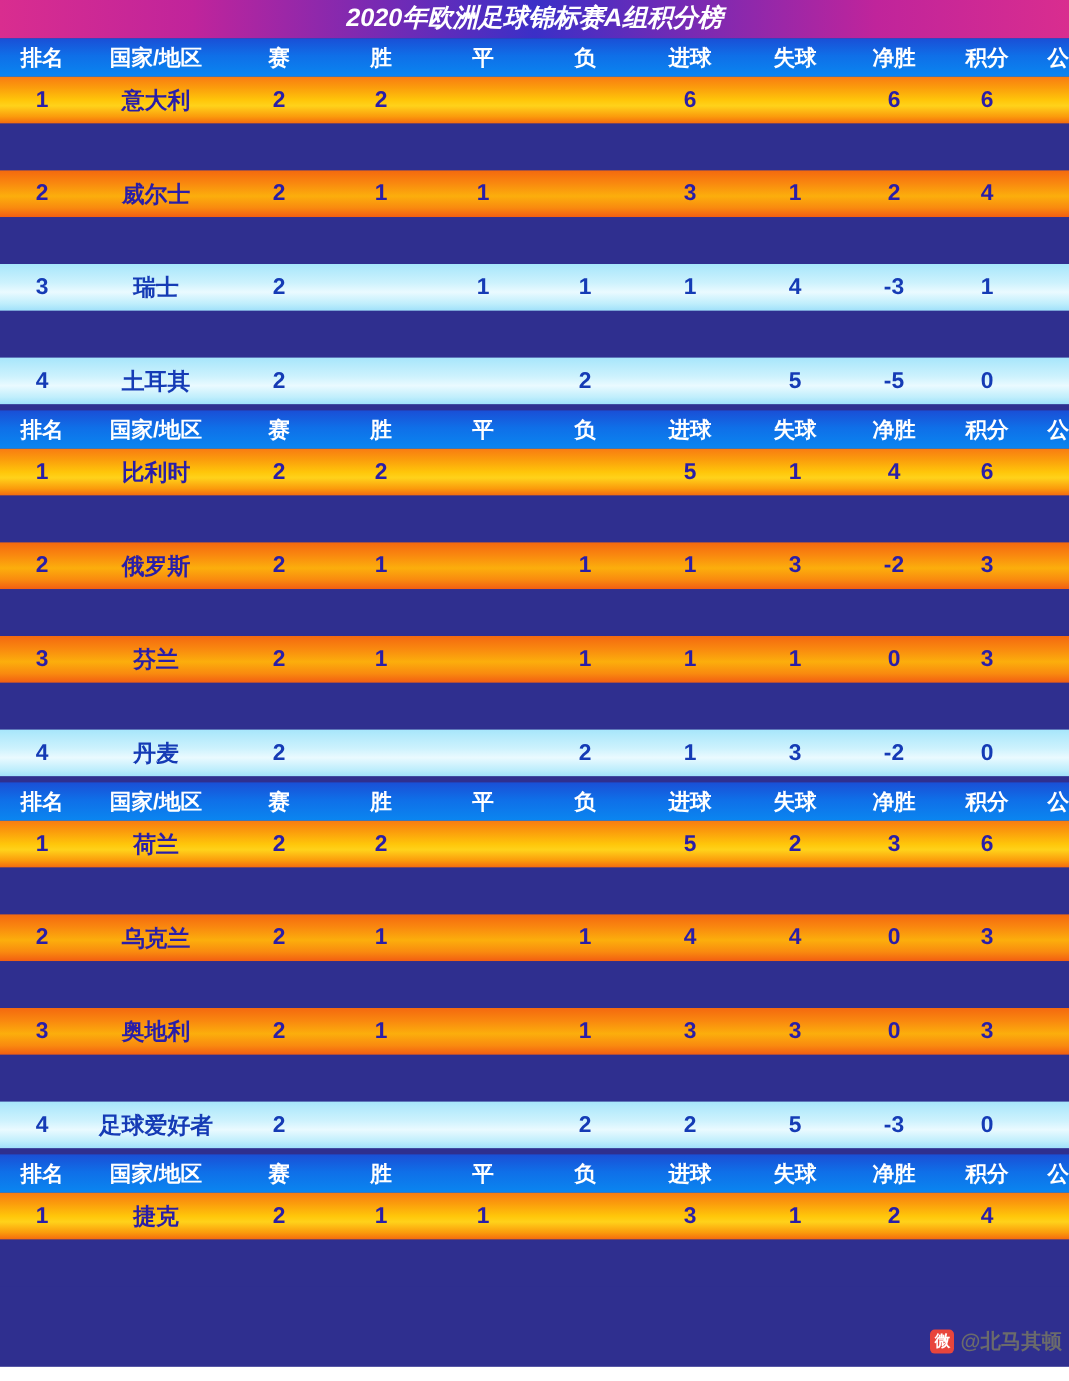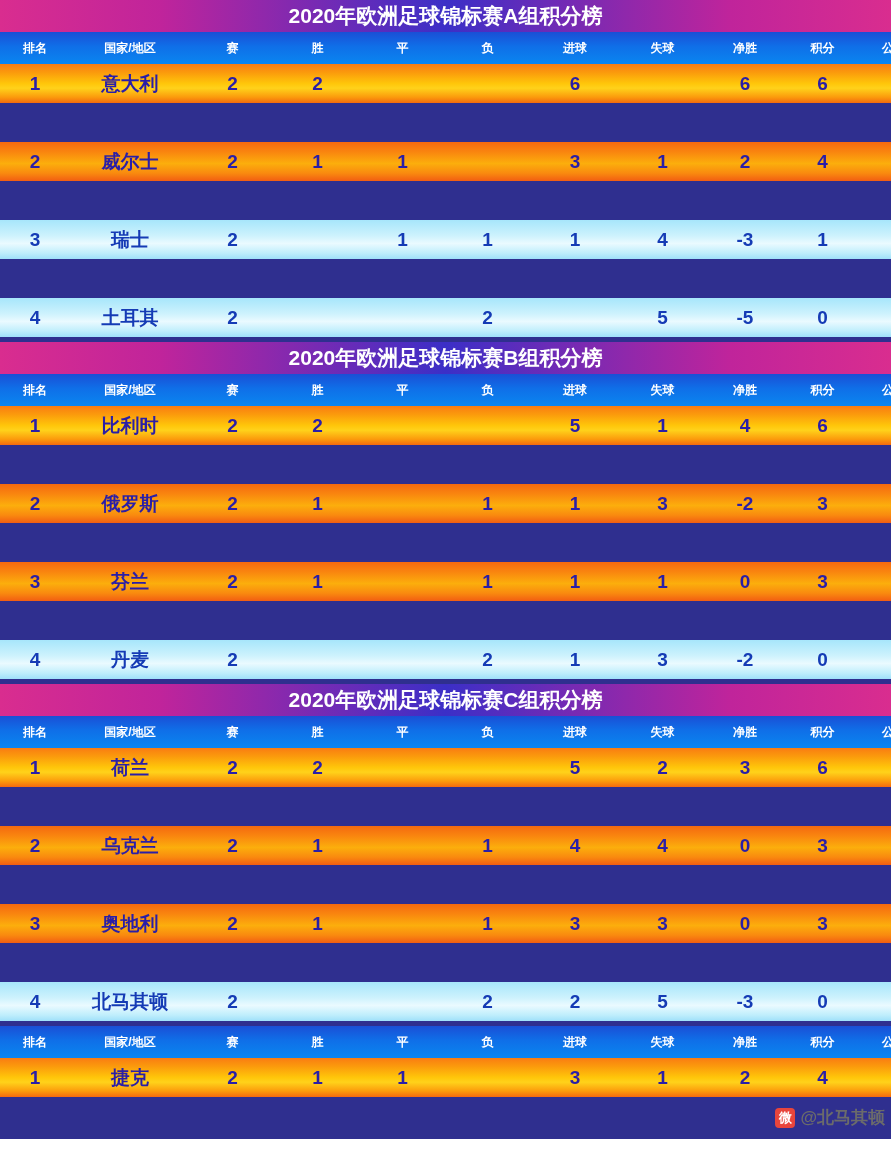--- a/index.html
+++ b/index.html
@@ -24,39 +24,40 @@
   }
   .group-title {
     height: 32px;
     line-height: 32px;
     text-align: center;
     font-size: 21px;
     font-weight: bold;
     color: #ffffff;
     background: linear-gradient(90deg, #d92d8f 0%, #c0249b 18%, #3b2fc7 50%, #c0249b 82%, #d92d8f 100%);
     letter-spacing: 0px;
+    font-style: italic;
   }
   table.standings {
     width: 891px;
     border-collapse: collapse;
     table-layout: fixed;
   }
   table.standings th, table.standings td {
     text-align: center;
     font-size: 19px;
     font-weight: bold;
     height: 39px;
     padding: 0;
     border: 0;
   }
   table.standings thead th {
     background: linear-gradient(180deg, #1a4fd6 0%, #0f6fe8 45%, #0a86f0 100%);
     color: #ffffff;
     height: 32px;
-    font-size: 12px;
+    font-size: 18px;
   }
   
   .rowA td {
     background: linear-gradient(180deg, #f97c12 0%, #fb9b0c 22%, #ffc60a 50%, #ffd21a 62%, #fb9b0c 85%, #f4690f 100%);
     color: #2a1ea8;
   }
   .rowB td {
     background: linear-gradient(180deg, #f4690f 0%, #f9850f 25%, #fcae0c 55%, #f98a0f 80%, #f25d12 100%);
     color: #2a1ea8;
   }
@@ -212,21 +213,20 @@
               <td>5</td>
               <td>-5</td>
               <td>0</td>
               <td>-4</td>
             </tr>
           </tbody>
         </table>
       </div>
       <div class="group-gap"></div>
       <div class="group">
-        <div class="group-title">2020年欧洲足球锦标赛B组积分榜</div>
         <table class="standings">
           <colgroup>
             <col class="col-rank">
             <col class="col-team">
             <col class="col-p">
             <col class="col-w">
             <col class="col-d">
             <col class="col-l">
             <col class="col-gf">
             <col class="col-ga">
@@ -303,117 +303,20 @@
               <td>丹麦</td>
               <td>2</td>
               <td></td>
               <td></td>
               <td>2</td>
               <td>1</td>
               <td>3</td>
               <td>-2</td>
               <td>0</td>
               <td>-3</td>
-            </tr>
-          </tbody>
-        </table>
-      </div>
-      <div class="group-gap"></div>
-      <div class="group">
-        <div class="group-title">2020年欧洲足球锦标赛C组积分榜</div>
-        <table class="standings">
-          <colgroup>
-            <col class="col-rank">
-            <col class="col-team">
-            <col class="col-p">
-            <col class="col-w">
-            <col class="col-d">
-            <col class="col-l">
-            <col class="col-gf">
-            <col class="col-ga">
-            <col class="col-gd">
-            <col class="col-pts">
-            <col class="col-fp">
-          </colgroup>
-          <thead>
-            <tr>
-              <th>排名</th>
-              <th>国家/地区</th>
-              <th>赛</th>
-              <th>胜</th>
-              <th>平</th>
-              <th>负</th>
-              <th>进球</th>
-              <th>失球</th>
-              <th>净胜</th>
-              <th>积分</th>
-              <th>公平分</th>
-            </tr>
-          </thead>
-          <tbody>
-            <tr class="rowA">
-              <td>1</td>
-              <td>荷兰</td>
-              <td>2</td>
-              <td>2</td>
-              <td></td>
-              <td></td>
-              <td>5</td>
-              <td>2</td>
-              <td>3</td>
-              <td>6</td>
-              <td>-1</td>
-            </tr>
-            <tr class="rowSep">
-              <td colspan="11"></td>
-            </tr>
-            <tr class="rowB">
-              <td>2</td>
-              <td>乌克兰</td>
-              <td>2</td>
-              <td>1</td>
-              <td></td>
-              <td>1</td>
-              <td>4</td>
-              <td>4</td>
-              <td>0</td>
-              <td>3</td>
-              <td>-2</td>
-            </tr>
-            <tr class="rowSep">
-              <td colspan="11"></td>
-            </tr>
-            <tr class="rowB">
-              <td>3</td>
-              <td>奥地利</td>
-              <td>2</td>
-              <td>1</td>
-              <td></td>
-              <td>1</td>
-              <td>3</td>
-              <td>3</td>
-              <td>0</td>
-              <td>3</td>
-              <td>-3</td>
-            </tr>
-            <tr class="rowSep">
-              <td colspan="11"></td>
-            </tr>
-            <tr class="rowC">
-              <td>4</td>
-              <td>北马其顿</td>
-              <td>2</td>
-              <td></td>
-              <td></td>
-              <td>2</td>
-              <td>2</td>
-              <td>5</td>
-              <td>-3</td>
-              <td>0</td>
-              <td>-4</td>
             </tr>
           </tbody>
         </table>
       </div>
       <div class="group-gap"></div>
       <div class="group">
         <table class="standings">
           <colgroup>
             <col class="col-rank">
             <col class="col-team">
@@ -438,20 +341,116 @@
               <th>进球</th>
               <th>失球</th>
               <th>净胜</th>
               <th>积分</th>
               <th>公平分</th>
             </tr>
           </thead>
           <tbody>
             <tr class="rowA">
               <td>1</td>
+              <td>荷兰</td>
+              <td>2</td>
+              <td>2</td>
+              <td></td>
+              <td></td>
+              <td>5</td>
+              <td>2</td>
+              <td>3</td>
+              <td>6</td>
+              <td>-1</td>
+            </tr>
+            <tr class="rowSep">
+              <td colspan="11"></td>
+            </tr>
+            <tr class="rowB">
+              <td>2</td>
+              <td>乌克兰</td>
+              <td>2</td>
+              <td>1</td>
+              <td></td>
+              <td>1</td>
+              <td>4</td>
+              <td>4</td>
+              <td>0</td>
+              <td>3</td>
+              <td>-2</td>
+            </tr>
+            <tr class="rowSep">
+              <td colspan="11"></td>
+            </tr>
+            <tr class="rowB">
+              <td>3</td>
+              <td>奥地利</td>
+              <td>2</td>
+              <td>1</td>
+              <td></td>
+              <td>1</td>
+              <td>3</td>
+              <td>3</td>
+              <td>0</td>
+              <td>3</td>
+              <td>-3</td>
+            </tr>
+            <tr class="rowSep">
+              <td colspan="11"></td>
+            </tr>
+            <tr class="rowC">
+              <td>4</td>
+              <td>足球爱好者</td>
+              <td>2</td>
+              <td></td>
+              <td></td>
+              <td>2</td>
+              <td>2</td>
+              <td>5</td>
+              <td>-3</td>
+              <td>0</td>
+              <td>-4</td>
+            </tr>
+          </tbody>
+        </table>
+      </div>
+      <div class="group-gap"></div>
+      <div class="group">
+        <table class="standings">
+          <colgroup>
+            <col class="col-rank">
+            <col class="col-team">
+            <col class="col-p">
+            <col class="col-w">
+            <col class="col-d">
+            <col class="col-l">
+            <col class="col-gf">
+            <col class="col-ga">
+            <col class="col-gd">
+            <col class="col-pts">
+            <col class="col-fp">
+          </colgroup>
+          <thead>
+            <tr>
+              <th>排名</th>
+              <th>国家/地区</th>
+              <th>赛</th>
+              <th>胜</th>
+              <th>平</th>
+              <th>负</th>
+              <th>进球</th>
+              <th>失球</th>
+              <th>净胜</th>
+              <th>积分</th>
+              <th>公平分</th>
+            </tr>
+          </thead>
+          <tbody>
+            <tr class="rowA">
+              <td>1</td>
               <td>捷克</td>
               <td>2</td>
               <td>1</td>
               <td>1</td>
               <td></td>
               <td>3</td>
               <td>1</td>
               <td>2</td>
               <td>4</td>
               <td>-3</td>

